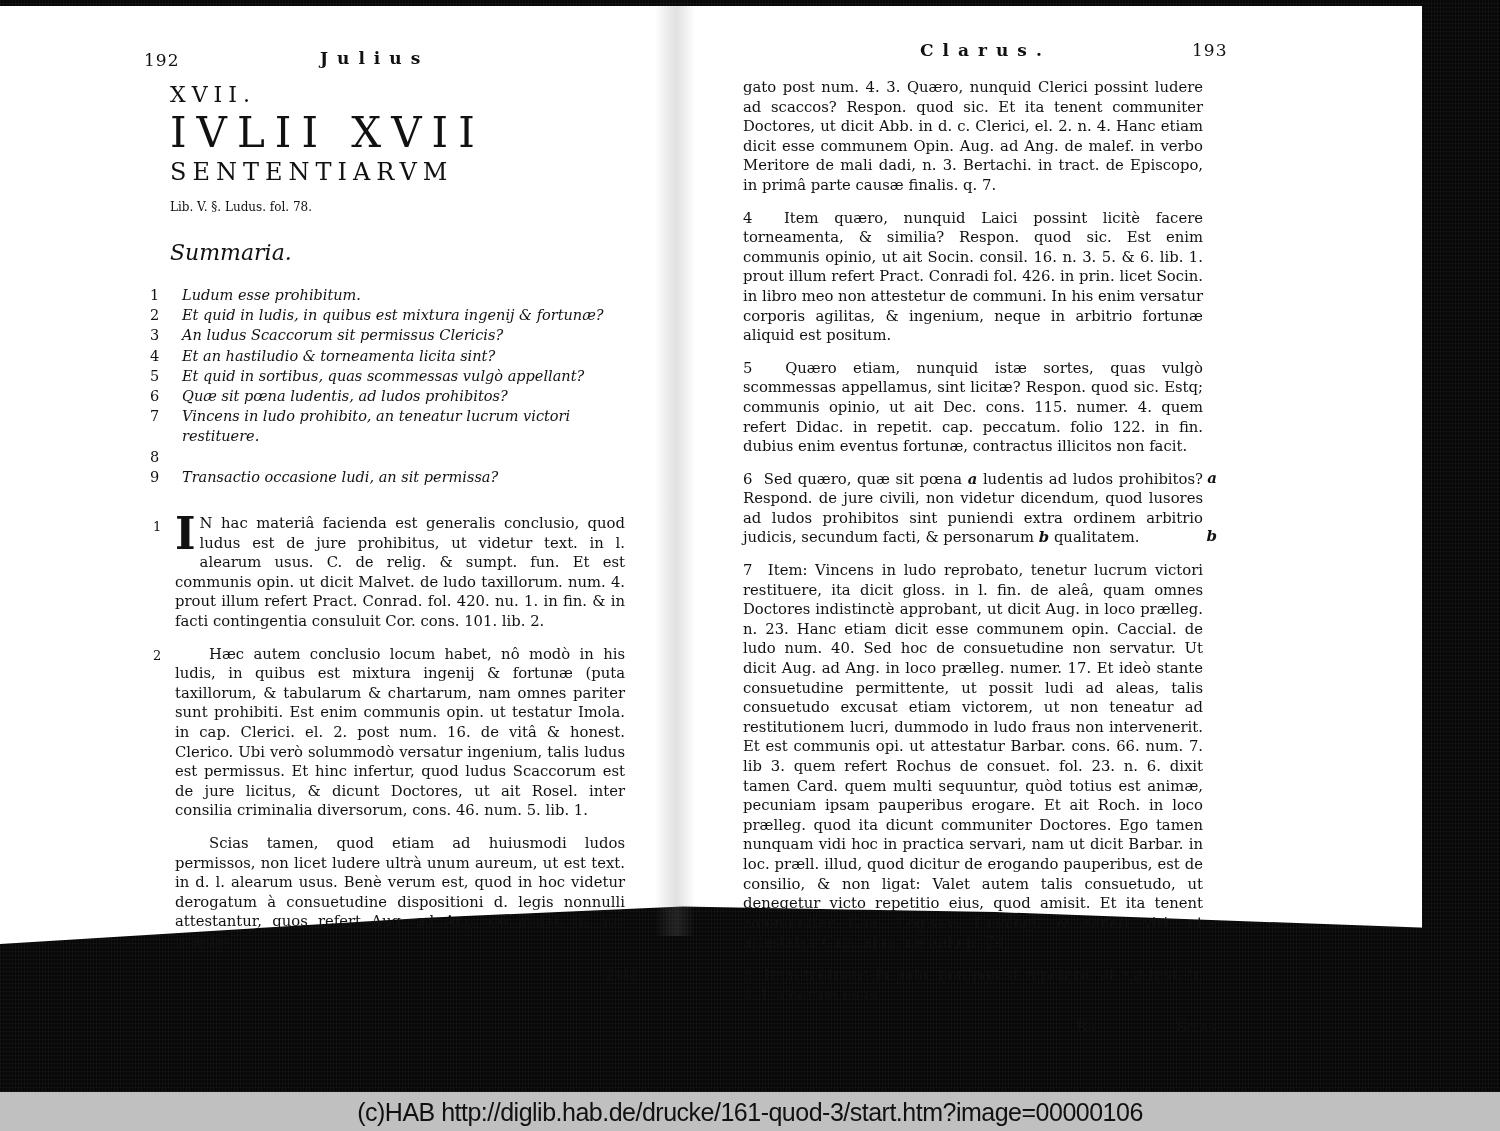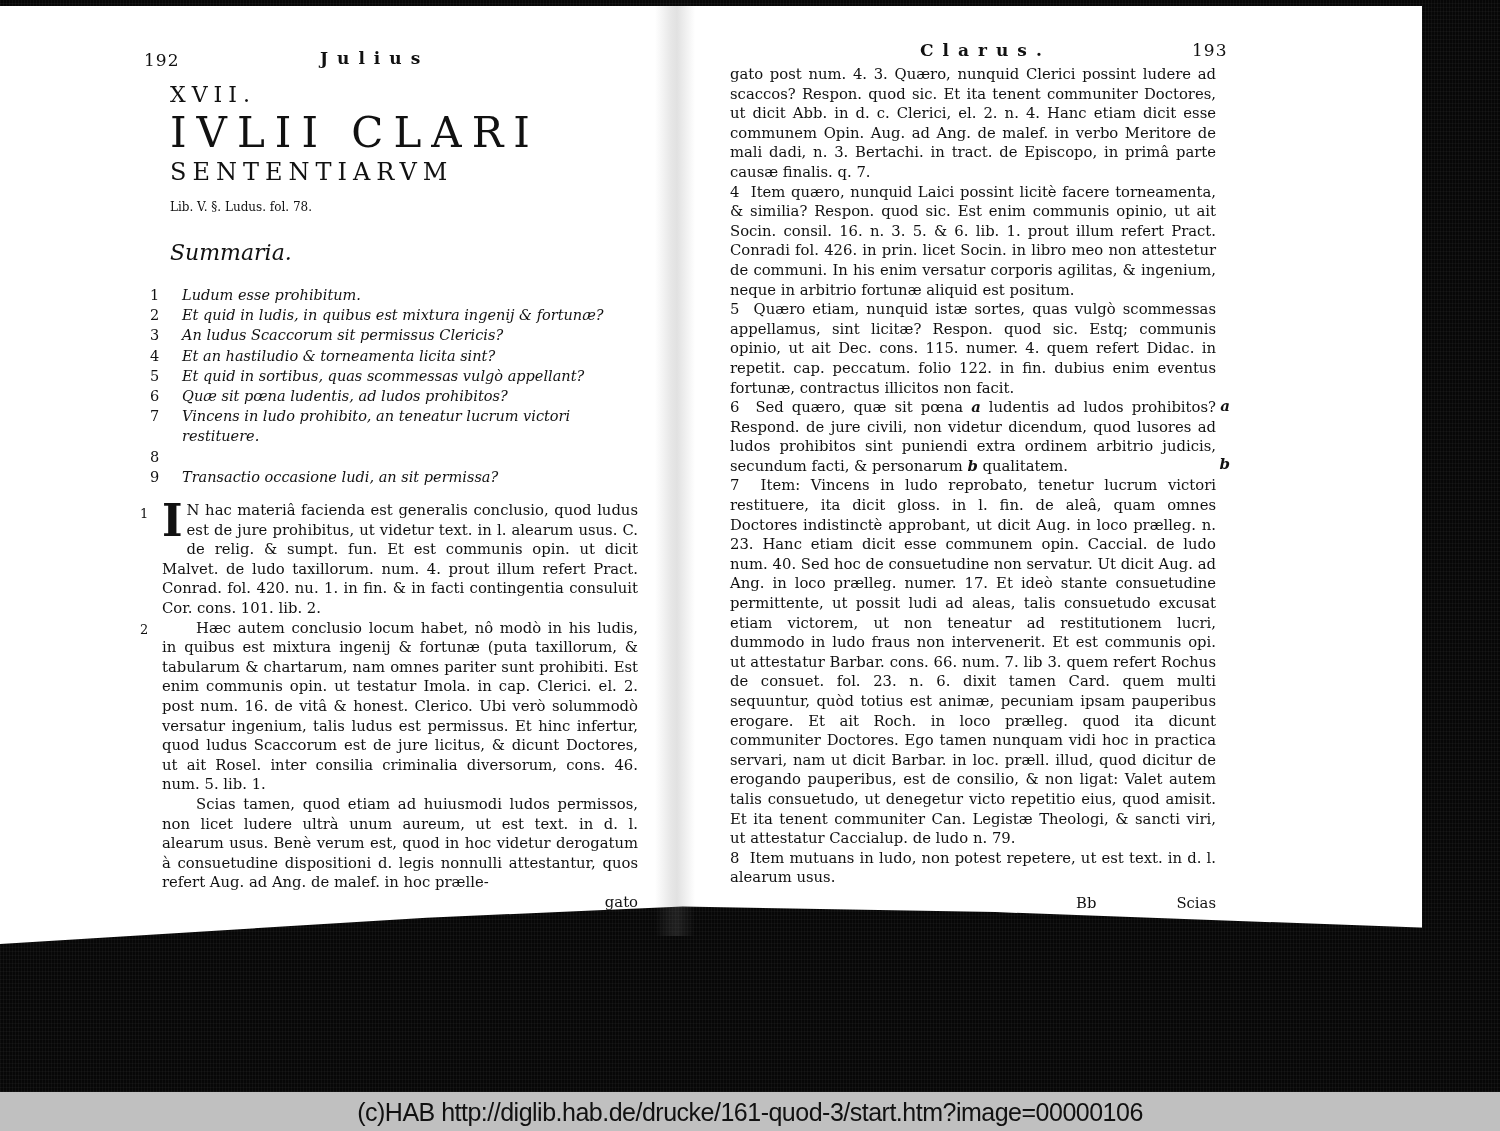--- a/index.html
+++ b/index.html
@@ -52,21 +52,21 @@
   .summary-list li { display: flex; }
   .summary-list .num { width: 32px; flex: none; font-style: normal; }
   .summary-list .cont { padding-left: 42px; }
 
   .body-text {
     position: absolute; font-size: 14.8px; line-height: 19.6px;
     text-align: justify; margin: 0;
   }
   .left-body { top: 500px; left: 22px; width: 476px; }
   .right-body { top: 64px; left: -10px; width: 486px; }
-  .para { margin: 0; position: relative; }
+  .para { margin: 13px; position: relative; }
   .indent { text-indent: 34px; }
   .drop-cap {
     float: left; font-size: 44px; line-height: 38px; margin: 2px 4px 0 0; font-weight: bold;
   }
   .margin-num { position: absolute; left: -22px; font-size: 13px; }
   .catch { text-align: right; }
   .footnote-mark { font-style: italic; font-weight: bold; }
   .side-mark { position: absolute; font-style: italic; font-weight: bold; font-size: 15px; }
   .signature-line { display: flex; justify-content: flex-end; gap: 80px; margin-top: 6px; }
 
@@ -82,21 +82,21 @@
 
 <div class="scan-bg"></div>
 <div class="paper"></div>
 <div class="gutter"></div>
 
 <div class="page page-left">
   <span class="folio" style="left:4px; top:50px;">192</span>
   <span class="running-head" style="left:180px; top:48px;">Julius</span>
 
   <div class="center chap-num" style="left:30px;">XVII.</div>
-  <div class="center main-title" style="left:30px;">IVLII CLARI</div>
+  <div class="center main-title" style="left:30px;">IVLII XVII</div>
   <div class="center sub-title" style="left:30px;">SENTENTIARVM</div>
   <div class="center source-line" style="left:30px;">Lib. V. §. Ludus. fol. 78.</div>
   <div class="center summaria-head" style="left:30px;">Summaria.</div>
 
   <ul class="summary-list">
     <li>
         <span class="num">1</span>
         <span>Ludum esse prohibitum.</span>
       </li>
     <li>

